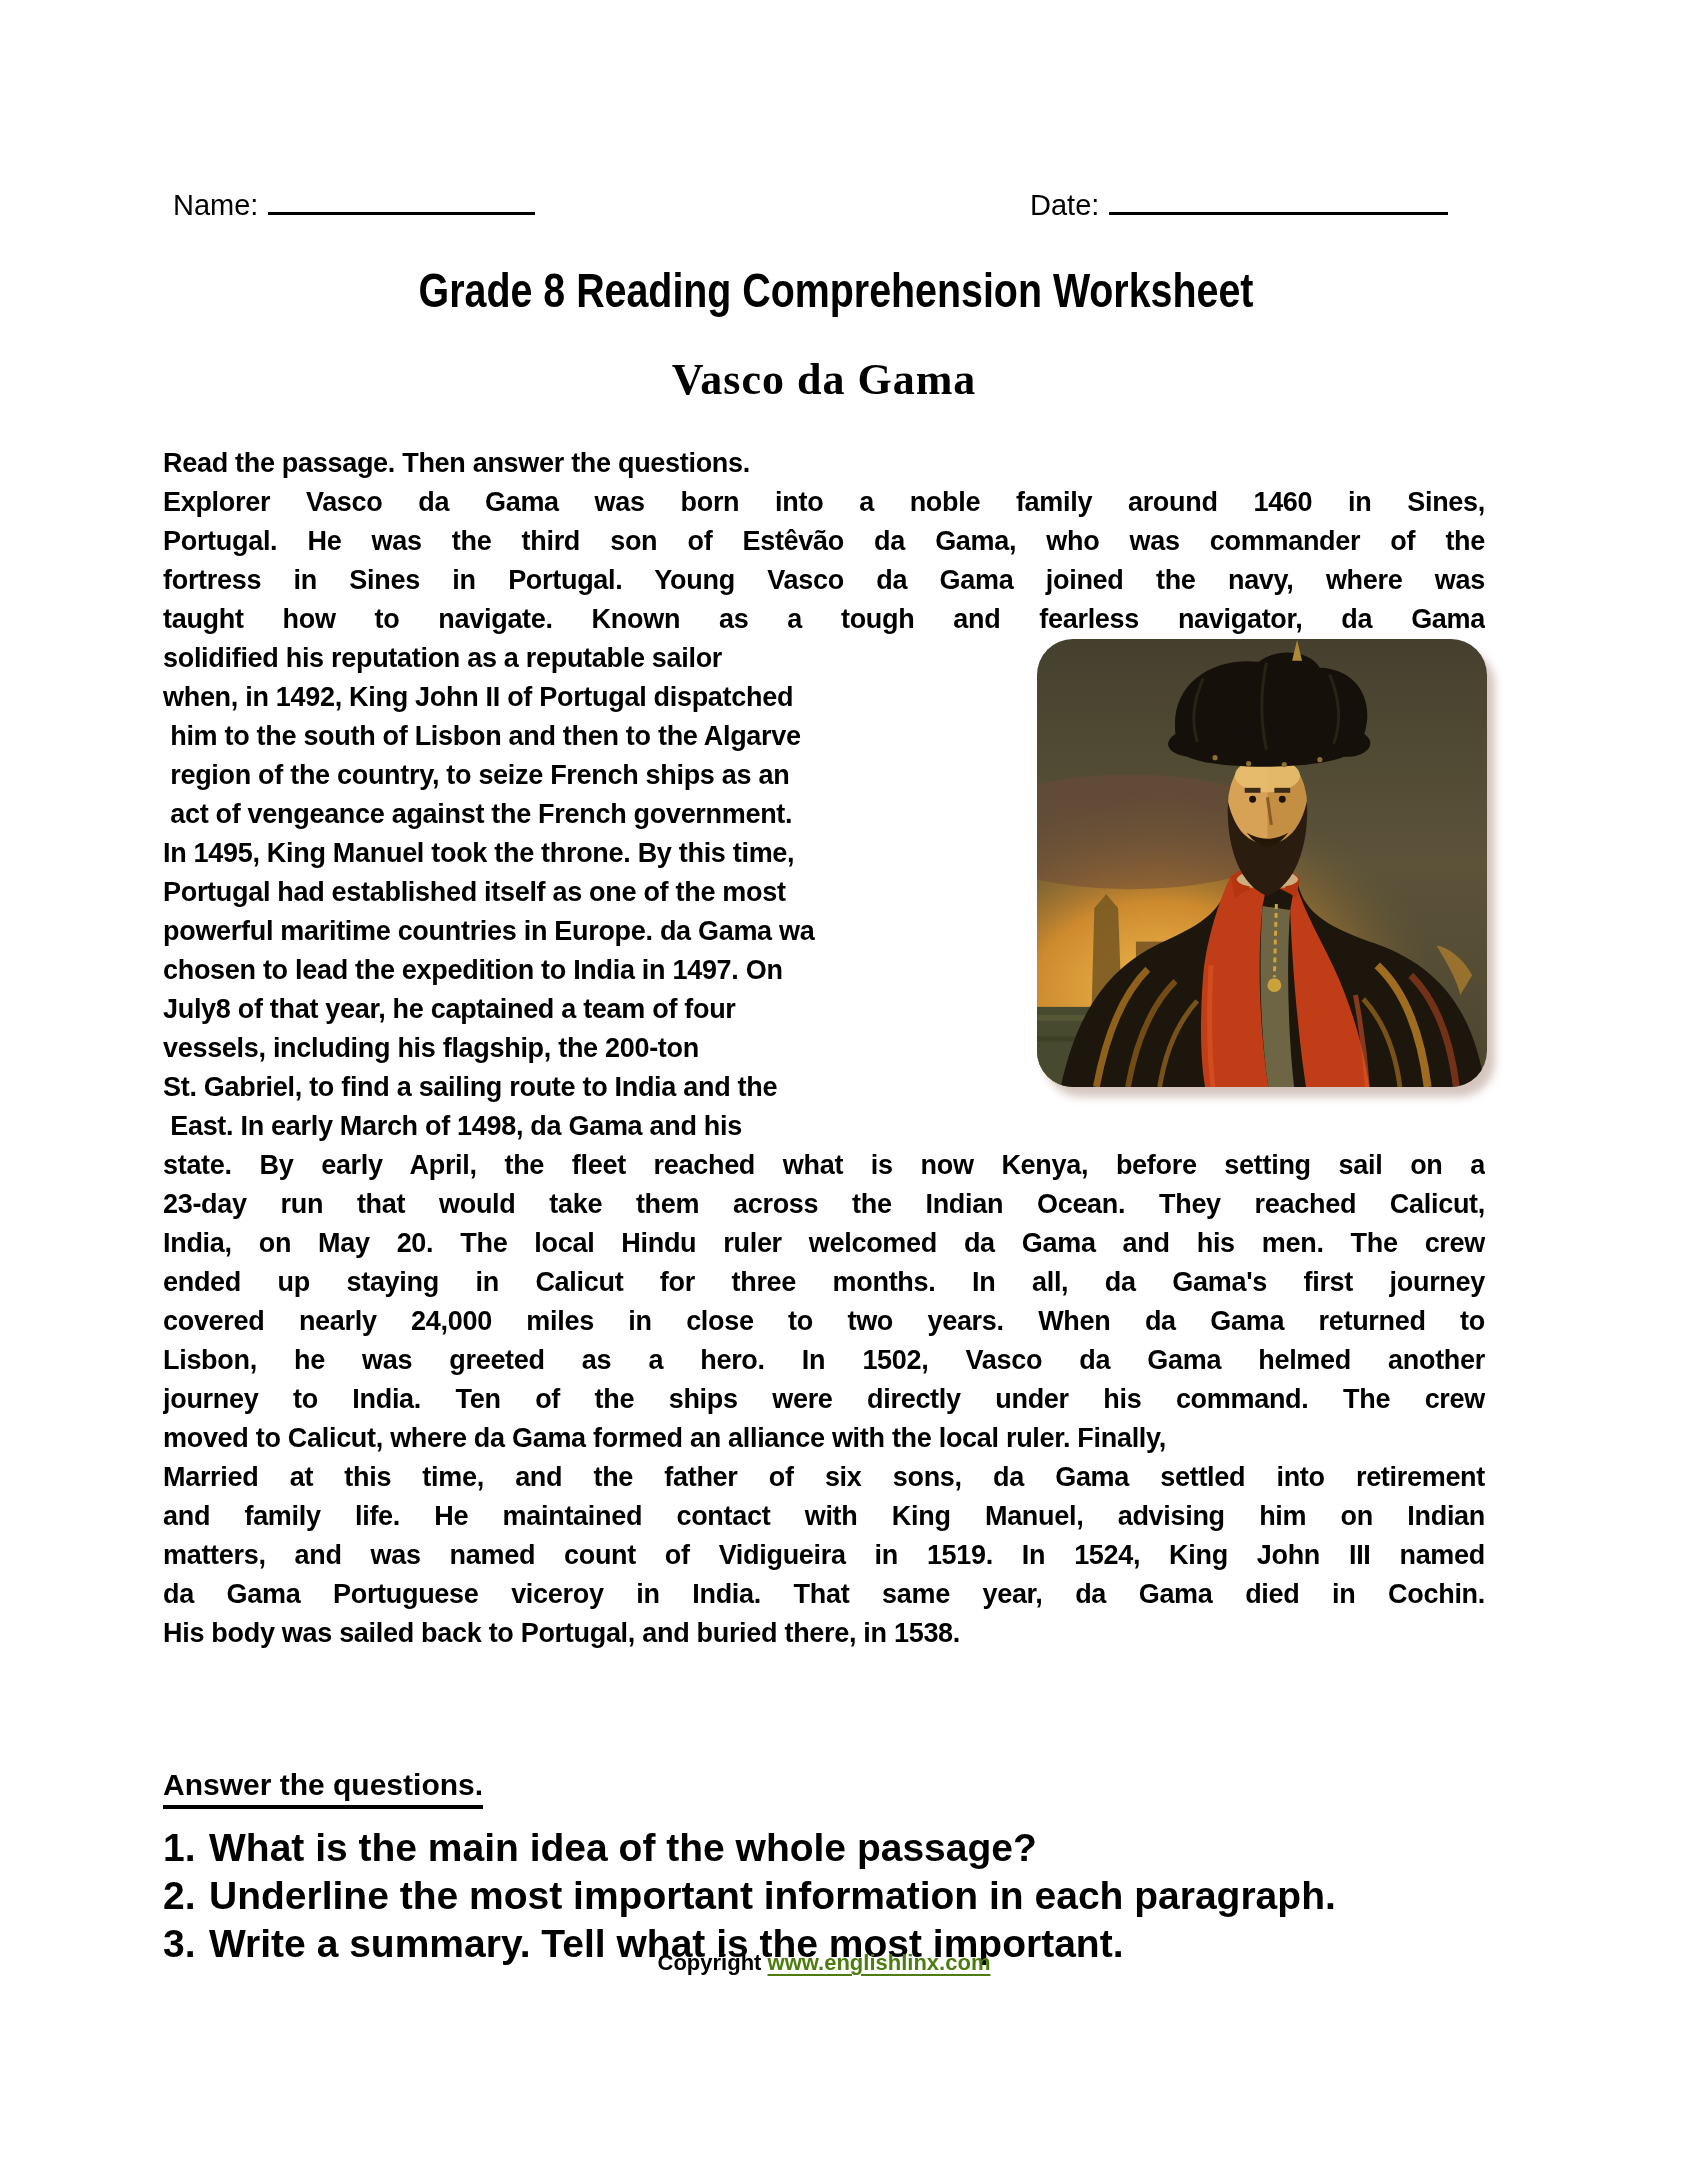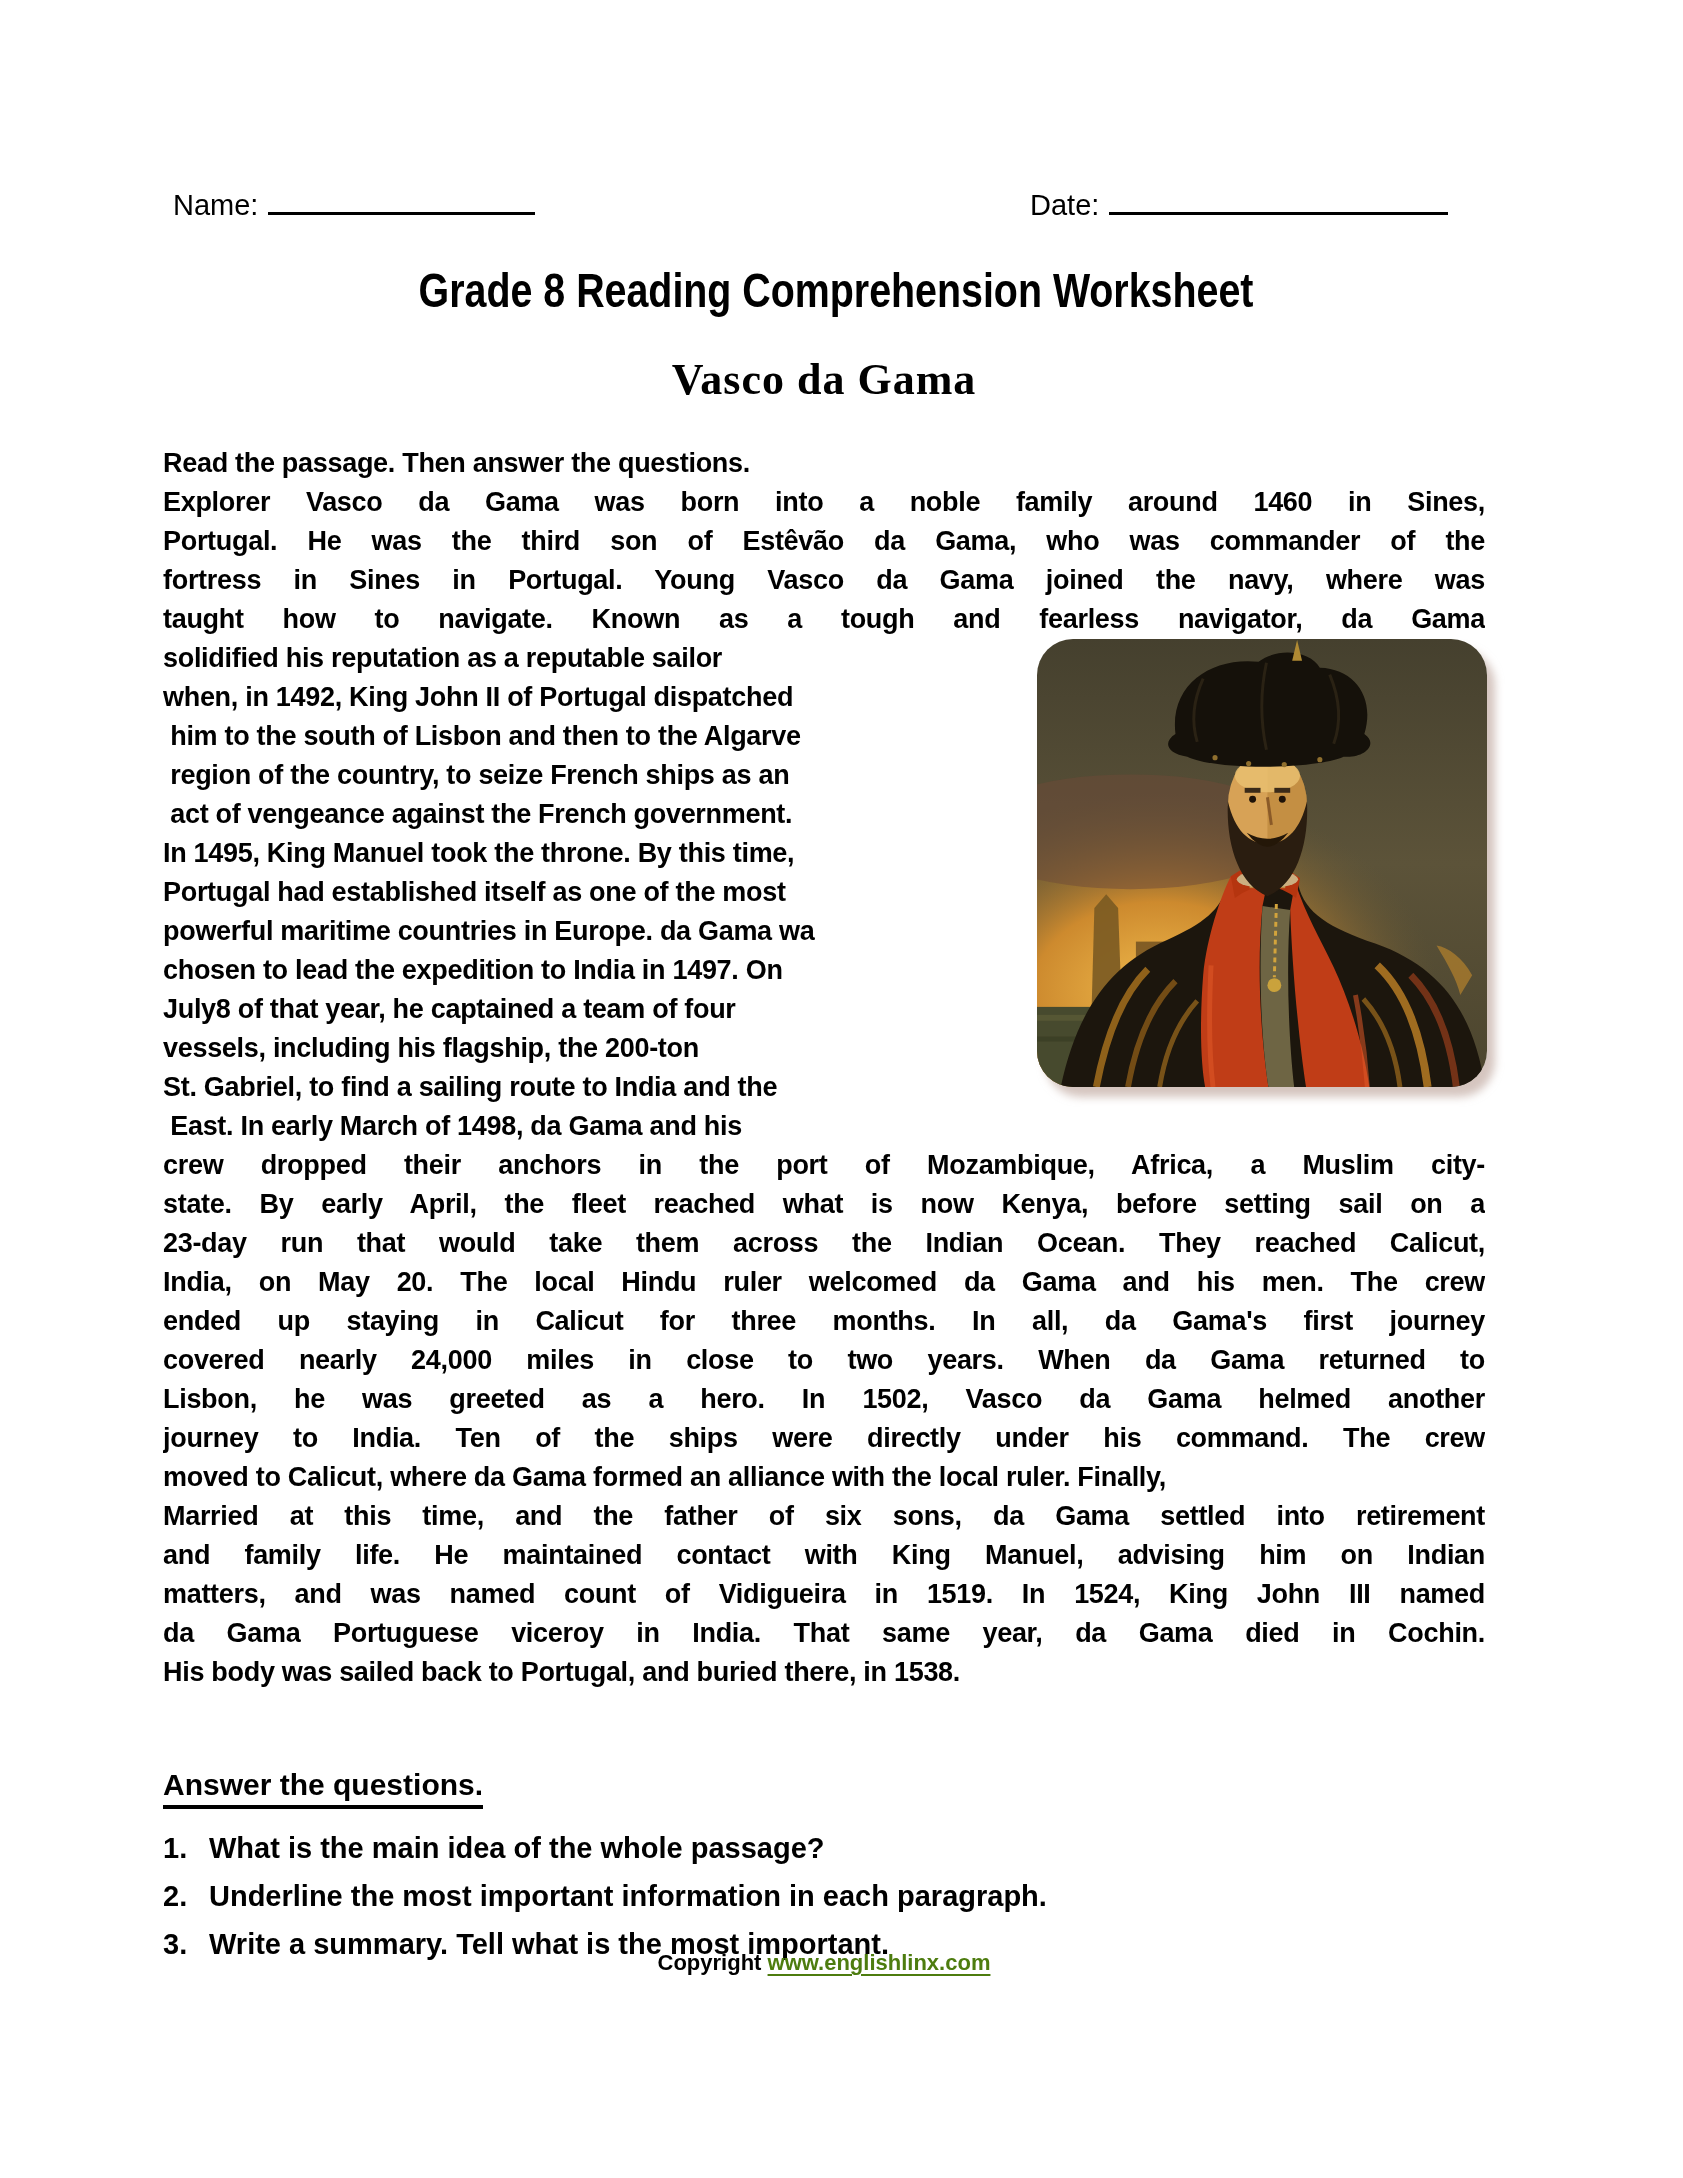--- a/index.html
+++ b/index.html
@@ -31,21 +31,21 @@
   .jlast .line:last-child { text-align-last:left; }
   .narrow { width:851px; }
   
   .portrait { position:absolute; left:1037px; top:639px; width:450px; height:448px;
               border-radius:36px; overflow:hidden;
               box-shadow:8px 10px 8px rgba(185,158,148,0.6); }
   .portrait svg { display:block; width:100%; height:100%; }
   
   .answer-heading { position:absolute; left:163px; top:1768px; font-weight:bold; font-size:30px; }
   .answer-heading span { display:inline-block; border-bottom:4px solid #000; padding-bottom:3px; }
-  .questions { position:absolute; left:163px; top:1824px; font-weight:bold; font-size:29px; }
+  .questions { position:absolute; left:163px; top:1824px; font-weight:bold; font-size:39px; }
   .q-item { line-height:48px; white-space:nowrap; }
   .q-num { display:inline-block; width:46px; }
   
   .footer { position:absolute; left:163px; top:1950px; width:1322px; text-align:center;
             font-weight:bold; font-size:22px; }
   .footer .copy-link { text-decoration:underline; text-decoration-thickness:2px; text-underline-offset:4px; }
 </style>
 </head>
 <body>
 
@@ -78,21 +78,20 @@
         <div class="line">In 1495, King Manuel took the throne. By this time,</div>
         <div class="line">Portugal had established itself as one of the most</div>
         <div class="line">powerful maritime countries in Europe. da Gama wa</div>
         <div class="line">chosen to lead the expedition to India in 1497. On</div>
         <div class="line">July8 of that year, he captained a team of four</div>
         <div class="line">vessels, including his flagship, the 200-ton</div>
         <div class="line">St. Gabriel, to find a sailing route to India and the</div>
         <div class="line"> East. In early March of 1498, da Gama and his</div>
       </div>
     <div class="jlast">
-        <div class="line">crew dropped their anchors in the port of Mozambique, Africa, a Muslim city-</div>
         <div class="line">state. By early April, the fleet reached what is now Kenya, before setting sail on a</div>
         <div class="line">23-day run that would take them across the Indian Ocean. They reached Calicut,</div>
         <div class="line">India, on May 20. The local Hindu ruler welcomed da Gama and his men. The crew</div>
         <div class="line">ended up staying in Calicut for three months. In all, da Gama's first journey</div>
         <div class="line">covered nearly 24,000 miles in close to two years. When da Gama returned to</div>
         <div class="line">Lisbon, he was greeted as a hero. In 1502, Vasco da Gama helmed another</div>
         <div class="line">journey to India. Ten of the ships were directly under his command. The crew</div>
         <div class="line">moved to Calicut, where da Gama formed an alliance with the local ruler. Finally,</div>
       </div>
     <div class="jlast">

